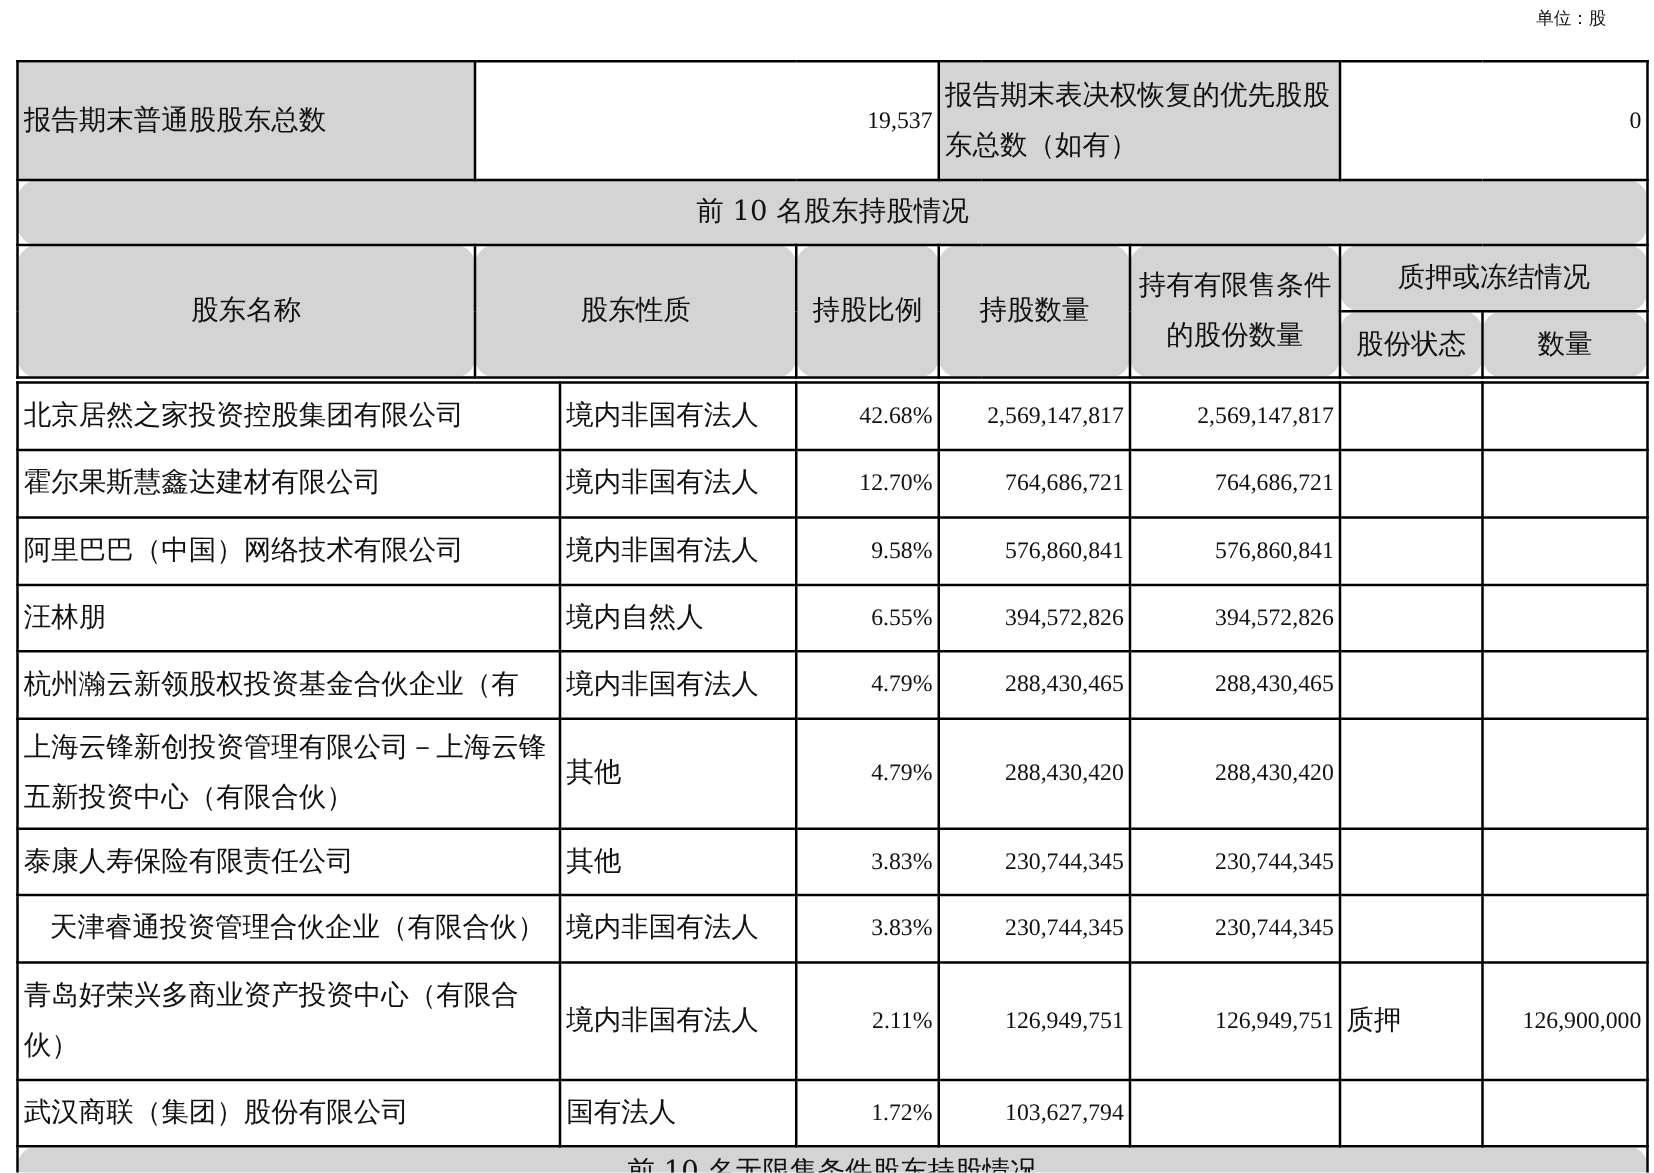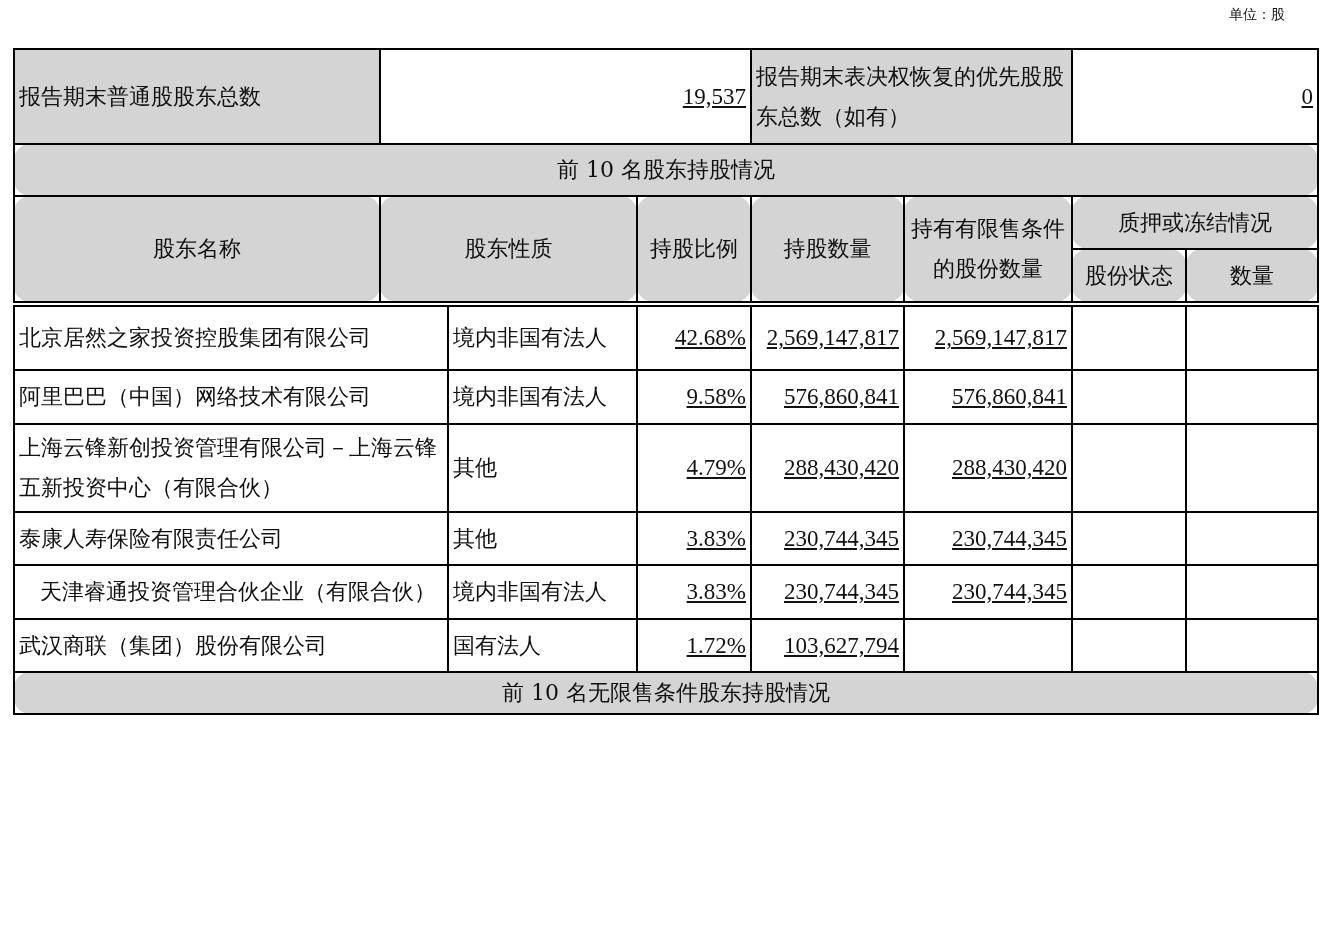--- a/index.html
+++ b/index.html
@@ -6,21 +6,21 @@
   body { width: 1323px; height: 938px; overflow: hidden; position: relative;
          font-family: "DejaVu Serif", "Liberation Serif", serif; color: #111; }
   .unit { position: absolute; right: 38px; top: 6px; font-size: 14px; }
   table { position: absolute; left: 13px; top: 48px; border-collapse: collapse; table-layout: fixed; width: 1304px; }
   td { border: 2px solid #000; font-size: 22px; padding: 0 4px; vertical-align: middle; line-height: 40px; white-space: nowrap; overflow: hidden; }
   .g { background: #d4d4d4; }
   .c { text-align: center; border-radius: 16px; }
   .r { text-align: right; }
   .l { text-align: left; }
   .wrap { white-space: normal; line-height: 40px; }
-  .num { font-family: "Liberation Serif", "DejaVu Serif", serif; font-size: 23px; text-decoration: underline; }
+  .num { font-family: "Liberation Serif", "DejaVu Serif", serif; font-size: 19px; }
 </style>
 </head>
 <body>
 
 <div class="unit">单位：股</div>
 
 <table>
   <colgroup>
     <col style="width:366px">
       <col style="width:68px">
@@ -61,35 +61,62 @@
   <colgroup>
     <col style="width:434px">
       <col style="width:189px">
       <col style="width:114px">
       <col style="width:153px">
     <col style="width:168px">
       <col style="width:114px">
       <col style="width:132px">
   </colgroup>
   <tbody id="rows">
-      <tr style="height: 64px;">
+      <tr style="height: 54px;">
         <td class="l" style="white-space: normal;">北京居然之家投资控股集团有限公司</td>
         <td class="l">境内非国有法人</td>
         <td class="r num">42.68%</td>
         <td class="r num">2,569,147,817</td>
         <td class="r num">2,569,147,817</td>
         <td class="l"></td>
         <td class="r num"></td>
       </tr>
       <tr style="height: 54px;">
+        <td class="l" style="white-space: normal;">霍尔果斯慧鑫达建材有限公司</td>
+        <td class="l">境内非国有法人</td>
+        <td class="r num">12.70%</td>
+        <td class="r num">764,686,721</td>
+        <td class="r num">764,686,721</td>
+        <td class="l"></td>
+        <td class="r num"></td>
+      </tr>
+      <tr style="height: 54px;">
         <td class="l" style="white-space: normal; margin-left: 18px;">阿里巴巴（中国）网络技术有限公司</td>
         <td class="l">境内非国有法人</td>
         <td class="r num">9.58%</td>
         <td class="r num">576,860,841</td>
         <td class="r num">576,860,841</td>
+        <td class="l"></td>
+        <td class="r num"></td>
+      </tr>
+      <tr style="height: 53px;">
+        <td class="l" style="white-space: normal;">汪林朋</td>
+        <td class="l">境内自然人</td>
+        <td class="r num">6.55%</td>
+        <td class="r num">394,572,826</td>
+        <td class="r num">394,572,826</td>
+        <td class="l"></td>
+        <td class="r num"></td>
+      </tr>
+      <tr style="height: 54px;">
+        <td class="l" style="white-space: normal;">杭州瀚云新领股权投资基金合伙企业（有</td>
+        <td class="l">境内非国有法人</td>
+        <td class="r num">4.79%</td>
+        <td class="r num">288,430,465</td>
+        <td class="r num">288,430,465</td>
         <td class="l"></td>
         <td class="r num"></td>
       </tr>
       <tr style="height: 88px;">
         <td class="l" style="white-space: normal;">上海云锋新创投资管理有限公司－上海云锋五新投资中心（有限合伙）</td>
         <td class="l">其他</td>
         <td class="r num">4.79%</td>
         <td class="r num">288,430,420</td>
         <td class="r num">288,430,420</td>
         <td class="l"></td>
@@ -106,20 +133,29 @@
       </tr>
       <tr style="height: 54px;">
         <td class="l" style="white-space: normal; padding-left: 25px;">天津睿通投资管理合伙企业（有限合伙）</td>
         <td class="l">境内非国有法人</td>
         <td class="r num">3.83%</td>
         <td class="r num">230,744,345</td>
         <td class="r num">230,744,345</td>
         <td class="l"></td>
         <td class="r num"></td>
       </tr>
+      <tr style="height: 94px;">
+        <td class="l" style="white-space: normal;">青岛好荣兴多商业资产投资中心（有限合伙）</td>
+        <td class="l">境内非国有法人</td>
+        <td class="r num">2.11%</td>
+        <td class="r num">126,949,751</td>
+        <td class="r num">126,949,751</td>
+        <td class="l">质押</td>
+        <td class="r num">126,900,000</td>
+      </tr>
       <tr style="height: 53px;">
         <td class="l" style="white-space: normal;">武汉商联（集团）股份有限公司</td>
         <td class="l">国有法人</td>
         <td class="r num">1.72%</td>
         <td class="r num">103,627,794</td>
         <td class="r num"></td>
         <td class="l"></td>
         <td class="r num"></td>
       </tr>
     </tbody>

